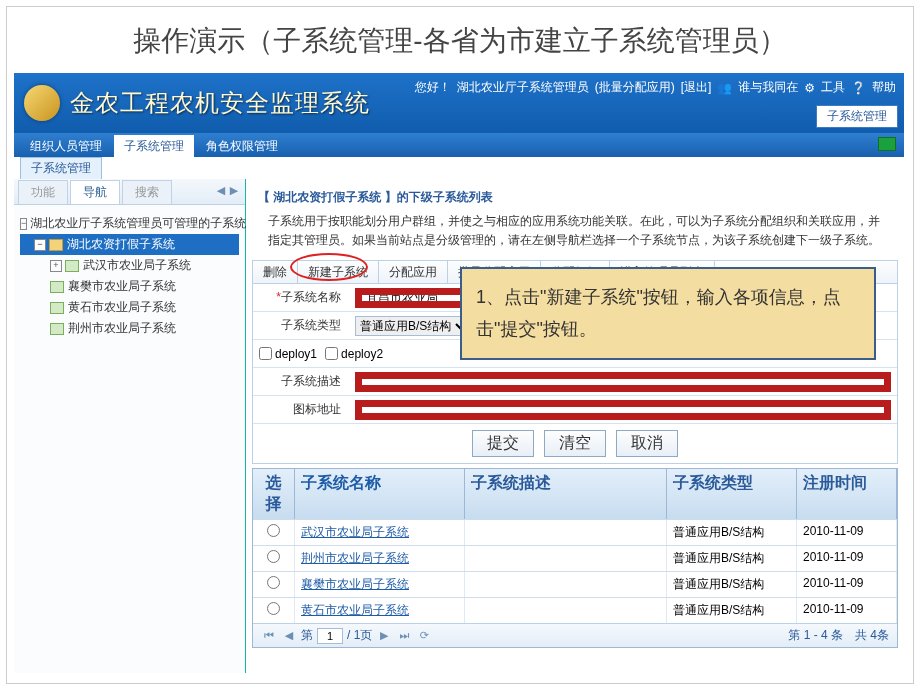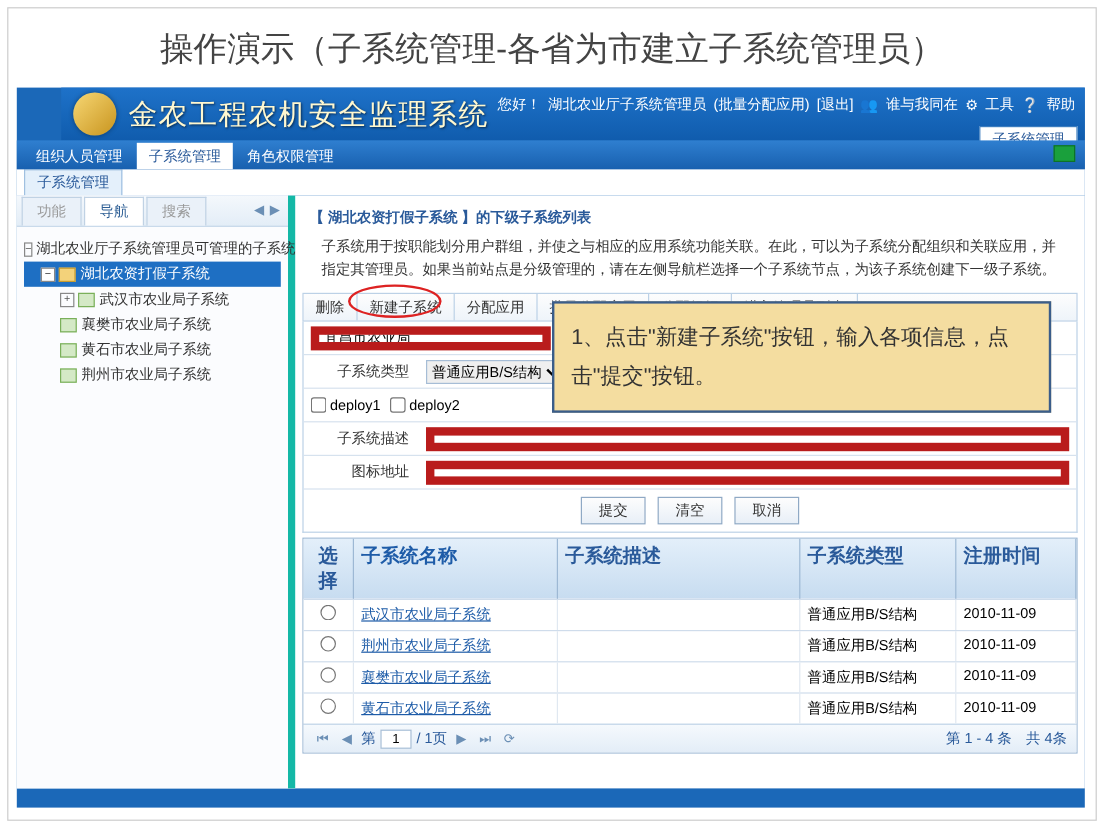--- a/index.html
+++ b/index.html
@@ -14,25 +14,24 @@
 .slide-border { position: absolute; inset: 6px; border: 1.5px solid #ccc; background: #fff; }
 .slide-title {
   position: absolute; top: 22px; left: 0; right: 0;
   text-align: center; font-size: 28px; color: #444; font-weight: 400;
 }
 .app-window {
   position: absolute; top: 73px; left: 14px; width: 890px; height: 600px;
   background: #1b68b8;
 }
 .app-header {
-  height: 44px;
+  height: 60px;
   background: linear-gradient(to bottom, #1e72c9 0%, #105cad 100%);
   display: flex; align-items: center; padding: 0 10px;
   position: relative;
-  margin-left: 37px;
 }
 .app-logo {
   width: 36px; height: 36px;
   border-radius: 50%;
   background: linear-gradient(135deg, #f7d774, #c8941e);
   margin-right: 10px;
   box-shadow: 0 0 4px rgba(0,0,0,0.4);
 }
 .app-name {
   font-size: 24px; color: #fff8d0;
@@ -67,21 +66,21 @@
   position: absolute; right: 8px; top: 4px; width: 18px; height: 14px;
   background: #1aa03c; border: 1px solid #0d7228;
 }
 .sub-tab-row { background: #fff; height: 22px; padding-left: 6px; display: flex; align-items: center; }
 .sub-tab {
   border: 1px solid #a0c0e0; border-bottom: none;
   background: #e4f0fb; padding: 2px 10px; font-size: 12px; color: #2a5a9a;
   margin-right: 2px;
 }
 .work-area { display: flex; background: #fff; height: calc(100% - 106px); }
-.left-panel { width: 232px; border-right: 6px solid #14b8a6; background: #fbfcfe; }
+.left-panel { width: 232px; border-right: 1px solid #14b8a6; background: #fbfcfe; }
 .left-tabs {
   height: 26px; display: flex; align-items: flex-end;
   background: linear-gradient(#f4f8fc, #e3edf7);
   border-bottom: 1px solid #bcd1e6; padding-left: 4px; gap: 2px;
   position: relative;
 }
 .left-tab {
   border: 1px solid #c0d2e4; border-bottom: none;
   background: #fff; padding: 3px 12px; font-size: 12px; color: #2e5f95;
 }
@@ -125,21 +124,21 @@
 }
 .form-label .req { color: #d22; }
 .form-field { flex: 1; padding: 3px 6px; display: flex; align-items: center; gap: 8px; }
 .txt-input { border: 7px solid #b91c1c; height: 20px; padding: 1px 4px; font-size: 12px; width: 200px; }
 .sel { border: 1px solid #a6bdd6; height: 20px; font-size: 12px; }
 .chk { display: inline-flex; align-items: center; gap: 3px; font-size: 12px; }
 .btn-row { display: flex; justify-content: center; gap: 10px; padding: 6px; }
 .btn {
   border: 1px solid #8fa9c5;
   background: linear-gradient(#fdfdfd, #e8eff7);
-  padding: 2px 14px; font-size: 12px; color: #333; cursor: pointer;
+  padding: 2px 14px; font-size: 16px; color: #333; cursor: pointer;
 }
 .grid { margin-top: 4px; border: 1px solid #9db8d4; }
 .grid-head { display: flex; background: linear-gradient(#e3effa, #c7dcf0); }
 .grid-head .gc { border-right: 1px solid #9db8d4; padding: 4px 6px; font-size: 16px; color: #2a5a9a; font-weight: bold; }
 .grid-row { display: flex; border-top: 1px solid #cfdceb; background: #fff; }
 .grid-row .gc { border-right: 1px solid #e0e8f1; padding: 4px 6px; font-size: 12px; }
 .gc.sel-col { width: 42px; text-align: center; }
 .gc.name-col { width: 170px; color: #1e5ca8; text-decoration: underline; cursor: pointer; }
 .grid-head .gc.name-col { text-decoration: none; cursor: default; }
 .gc.desc-col { flex: 1; }
@@ -247,20 +246,21 @@
         <div class="tb-btn">分配应用</div>
         <div class="tb-btn">批量分配应用</div>
         <div class="tb-btn">分配组织</div>
         <div class="tb-btn">进入管理员列表</div>
       </div>
 
       <div class="highlight-oval" style="left:44px; top:74px; width:78px; height:28px;"></div>
 
       <div class="form-area">
         <div class="form-row">
+          <div class="form-label"><span class="req">*</span><span>子系统名称</span></div>
           <div class="form-field">
               <input class="txt-input" value="宜昌市农业局" style="">
             </div>
         </div>
         <div class="form-row">
           <div class="form-label">子系统类型</div>
           <div class="form-field">
             <select class="sel">
               <option>普通应用B/S结构</option>
             </select>

